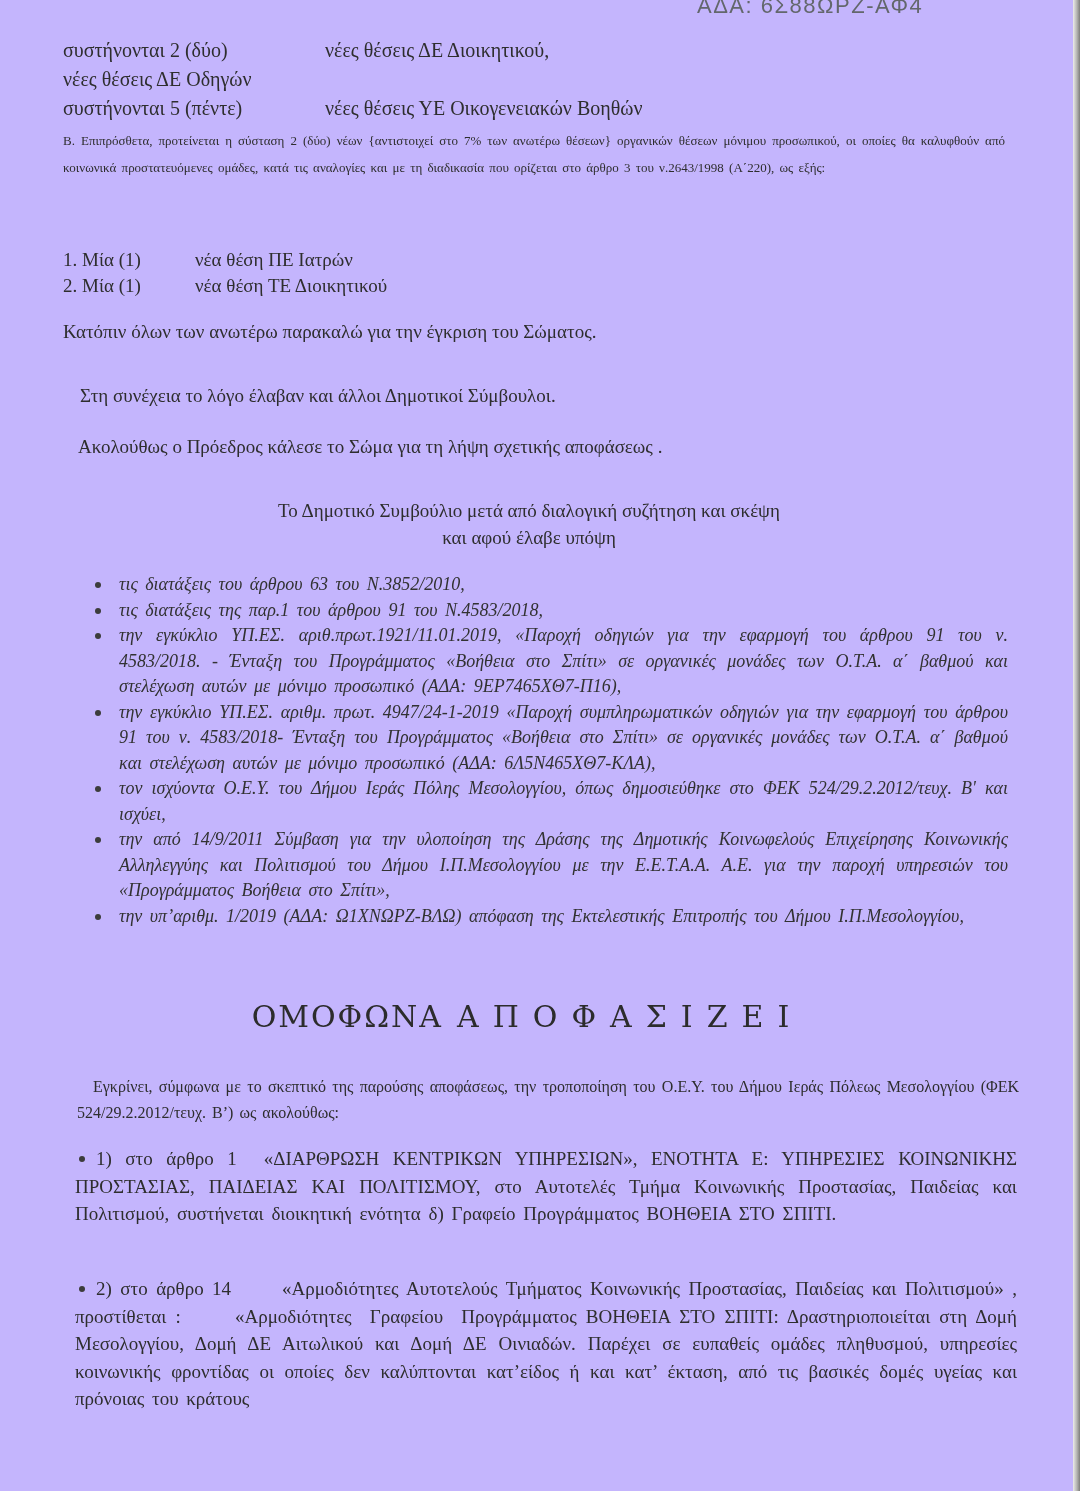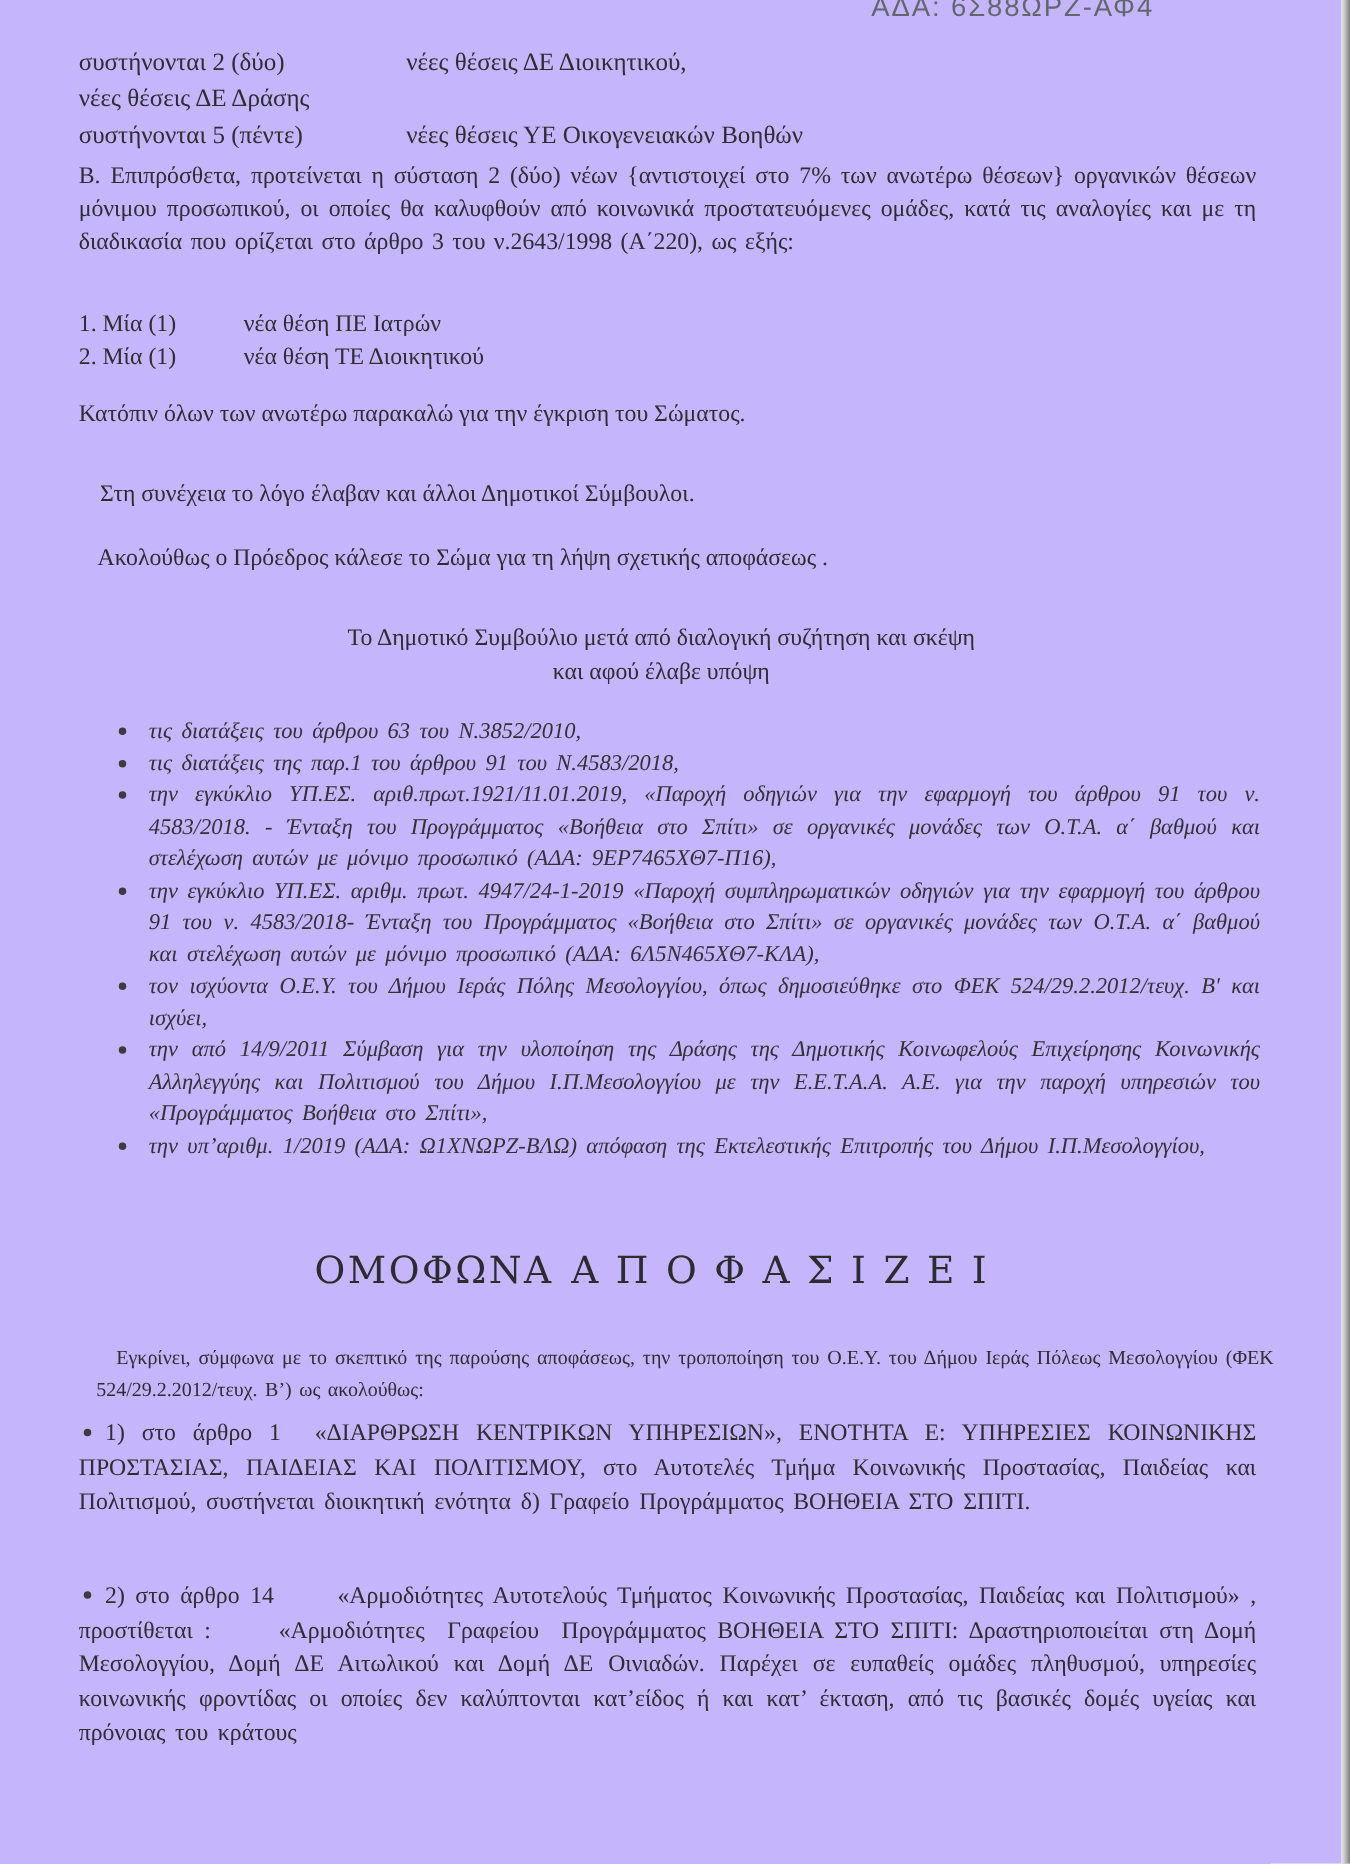--- a/index.html
+++ b/index.html
@@ -15,21 +15,21 @@
     font-family:"Liberation Sans","DejaVu Sans",sans-serif;
     font-size:22px; color:#63676c; letter-spacing:1.5px; white-space:nowrap;
   }
   
   .positions { position:absolute; top:36px; left:63px; width:940px; font-size:20px; line-height:29px; }
   .prow { display:flex; }
   .prow .c1 { width:262px; flex:none; }
   
   .parab {
     position:absolute; top:128px; left:63px; width:942px; margin:0;
-    font-size:19px; line-height:26.5px; text-align:justify; word-spacing:2px;
+    font-size:13px; line-height:26.5px; text-align:justify; word-spacing:2px;
   }
   
   .newpos { position:absolute; top:247px; left:63px; font-size:19px; line-height:26px; }
   .nrow { display:flex; }
   .nrow .n1 { width:132px; flex:none; }
   .katopin { position:absolute; top:321px; left:63px; margin:0; font-size:19px; }
   .sti     { position:absolute; top:385px; left:80px; margin:0; font-size:19px; }
   .ako     { position:absolute; top:436px; left:78px; margin:0; font-size:19px; }
   .centerintro { position:absolute; top:497px; left:0; width:1058px; text-align:center; font-size:19px; line-height:27px; }
   
@@ -47,21 +47,21 @@
   }
   .dh1 { letter-spacing:2px; margin-right:14px; }
   .dh2 { letter-spacing:14px; }
   
   .egrinei {
     position:absolute; top:1060px; left:63px; width:942px; margin:14px;
     font-size:16px; line-height:26px; text-align:justify; text-indent:16px; word-spacing:2px;
   }
   
   .amend {
-    position:absolute; left:63px; width:942px; margin:0;
+    position:absolute; left:63px; width:942px; margin:12px;
     font-size:19px; line-height:27.5px; text-align:justify; word-spacing:3px;
   }
   .a1 { top:1133px; }
   .a2 { top:1263px; }
   .inline-dot {
     display:inline-block; width:6px; height:6px; border-radius:50%;
     background:#3c3c3c; margin:0 11px 3px 4px; vertical-align:middle;
   }
   
   .scan-edge {
@@ -75,21 +75,21 @@
 <div class="page">
 
   <div class="ada">ΑΔΑ: 6Σ88ΩΡΖ-ΑΦ4</div>
 
   <div class="positions">
     <div class="prow">
       <span class="c1">συστήνονται 2 (δύο)</span>
       <span class="c2">νέες θέσεις ΔΕ Διοικητικού,</span>
     </div>
     <div class="prow">
-      <span class="c2">νέες θέσεις ΔΕ Δράσης</span>
+      <span class="c2">νέες θέσεις ΔΕ Οδηγών</span>
     </div>
     <div class="prow">
       <span class="c1">συστήνονται 5 (πέντε)</span>
       <span class="c2">νέες θέσεις ΥΕ Οικογενειακών Βοηθών</span>
     </div>
   </div>
 
   <p class="parab">Β. Επιπρόσθετα, προτείνεται η σύσταση 2 (δύο) νέων {αντιστοιχεί στο 7% των ανωτέρω θέσεων} οργανικών θέσεων μόνιμου προσωπικού, οι οποίες θα καλυφθούν από κοινωνικά προστατευόμενες ομάδες, κατά τις αναλογίες και με τη διαδικασία που ορίζεται στο άρθρο 3 του ν.2643/1998 (Α΄220), ως εξής:</p>
 
   <div class="newpos">

